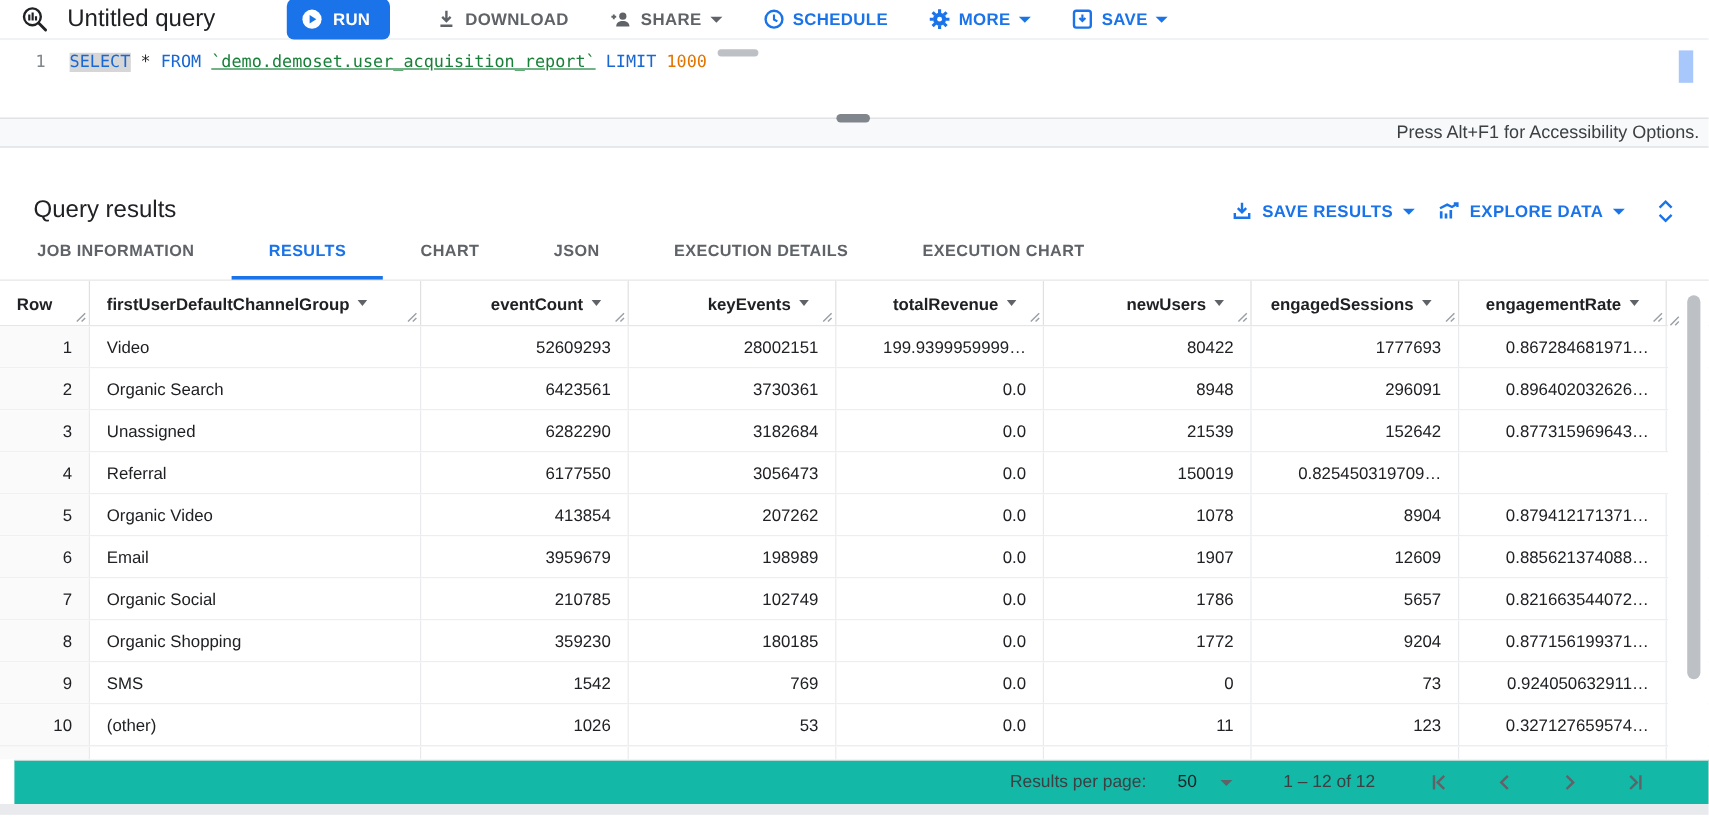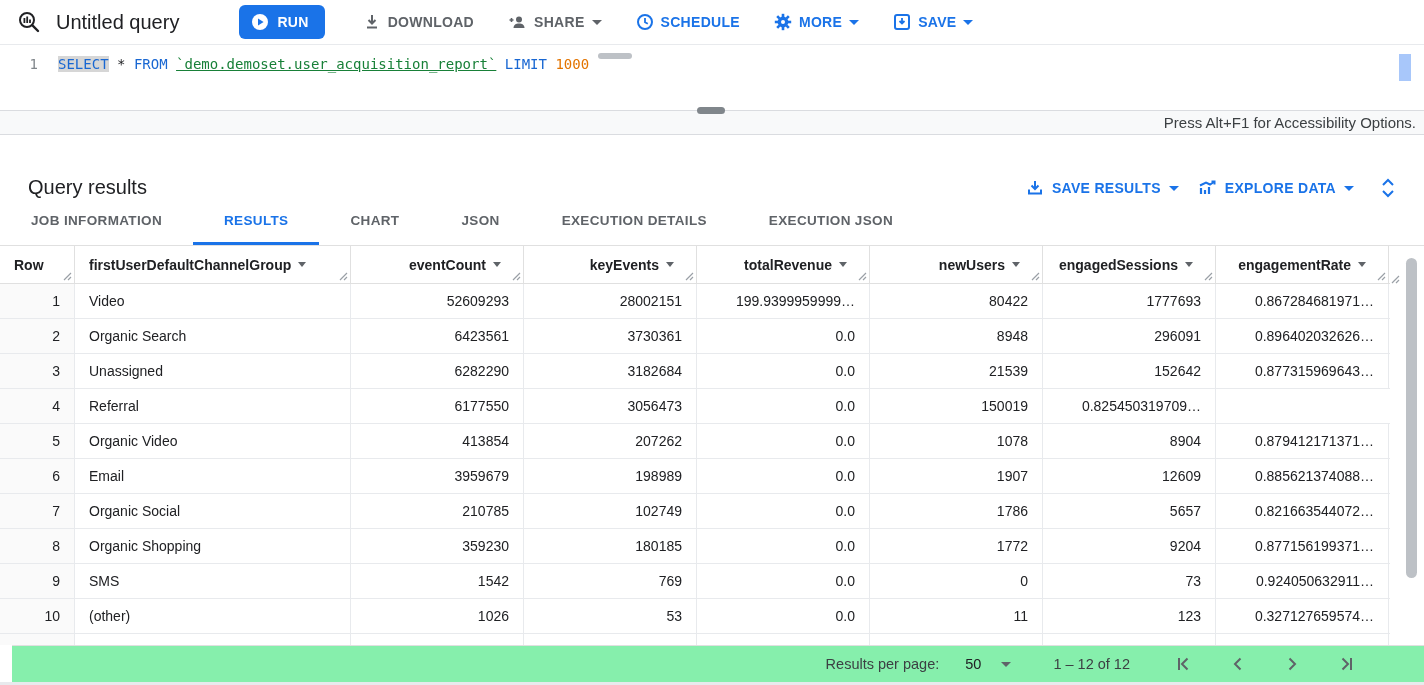--- a/index.html
+++ b/index.html
@@ -1,21 +1,21 @@
 <!DOCTYPE html>
 <html><head>
 <meta charset="utf-8">
 <style>
   * { box-sizing: border-box; margin: 0; padding: 0; }
   html,body { background:#fff; }
   body { font-family:"Liberation Sans", sans-serif; color:#202124; }
   .app { position:relative; width:1424px; height:685px; background:#fff; overflow:hidden; }
 
   
-  .toolbar { height:45px; display:flex; align-items:center; padding:0 16px; border-bottom:1px solid #e8eaed; background:#fff; }
+  .toolbar { height:33px; display:flex; align-items:center; padding:0 16px; border-bottom:1px solid #e8eaed; background:#fff; }
   .q-icon { width:26px; height:26px; margin-right:14px; flex:0 0 auto; }
   .q-title { font-size:20px; color:#202124; margin-right:60px; white-space:nowrap; }
   .run-btn { display:flex; align-items:center; gap:8px; background:#1a73e8; color:#fff; border:none; border-radius:6px; height:34px; padding:0 16px 0 12px; font-size:14px; font-weight:700; letter-spacing:.3px; cursor:pointer; margin-right:28px; }
   .tb-btn { display:flex; align-items:center; gap:7px; background:none; border:none; height:34px; padding:0 10px; font-size:14px; font-weight:700; letter-spacing:.3px; cursor:pointer; margin-right:14px; white-space:nowrap; }
   .tb-grey { color:#5f6368; }
   .tb-blue { color:#1a73e8; }
   .caret { width:0; height:0; border-left:5px solid transparent; border-right:5px solid transparent; border-top:5px solid currentColor; display:inline-block; }
 
   
   .editor { position:relative; height:58px; background:#fff; font-family:"DejaVu Sans Mono", monospace; font-size:14px; }
@@ -61,21 +61,21 @@
   .td.rownum { background:#fafafa; justify-content:flex-end; color:#202124; }
   .partial-clip { height:11px; overflow:hidden; }
   .c-row { width:75px; flex:0 0 auto; }
   .c-chan { width:276px; flex:0 0 auto;text-align:center; }
   .c-num { width:173px; flex:0 0 auto; }
   .v-gutter { position:absolute; top:0; right:0; width:34px; height:100%; background:#fff; }
   .v-gutter .grip2 { position:absolute; right:24px; top:29px; }
   .v-thumb { position:absolute; right:7px; top:12px; width:11px; height:320px; background:#bdc1c6; border-radius:6px; cursor:grab; }
 
   
-  .footer { height:37px; border-top:1px solid #e0e0e0; display:flex; align-items:center; justify-content:flex-end; padding-right:68px; background:#86efac;margin-left:12px; }
+  .footer { height:37px; border-top:1px solid #e0e0e0; display:flex; align-items:center; justify-content:flex-end; padding-right:52px; background:#14b8a6;margin-left:12px; }
   .rpp-label { font-size:14.5px; color:#3c4043; margin-right:26px; }
   .page-size { display:flex; align-items:center; gap:20px; font-size:14.5px; color:#202124; background:none; border:none; cursor:pointer; margin-right:42px; }
   .page-size .caret { border-top-color:#5f6368; }
   .range { font-size:14.5px; color:#3c4043; margin-right:44px; }
   .nav-btn { background:none; border:none; cursor:pointer; margin-left:34px; display:flex; align-items:center; }
   .hscroll { height:9px; background:#e8eaed; }
 
   svg { display:block; }
 </style>
 </head>
@@ -200,21 +200,21 @@
       </button>
     </div>
   </div>
 
   <div class="tabbar">
       <div class="tab">JOB INFORMATION</div>
       <div class="tab active">RESULTS</div>
       <div class="tab">CHART</div>
       <div class="tab">JSON</div>
       <div class="tab">EXECUTION DETAILS</div>
-      <div class="tab">EXECUTION JSON</div>
+      <div class="tab">EXECUTION CHART</div>
     </div>
 
   <div class="table-wrap">
     <div class="thead">
         <div class="th c-row">
           <span>Row</span>
           <svg width="9" height="9" viewBox="0 0 9 9" class="grip">
             <path d="M8 1 L1 8 M8 5 L5 8" stroke="#9aa0a6" stroke-width="1.2" fill="none"></path>
           </svg>
         </div>

